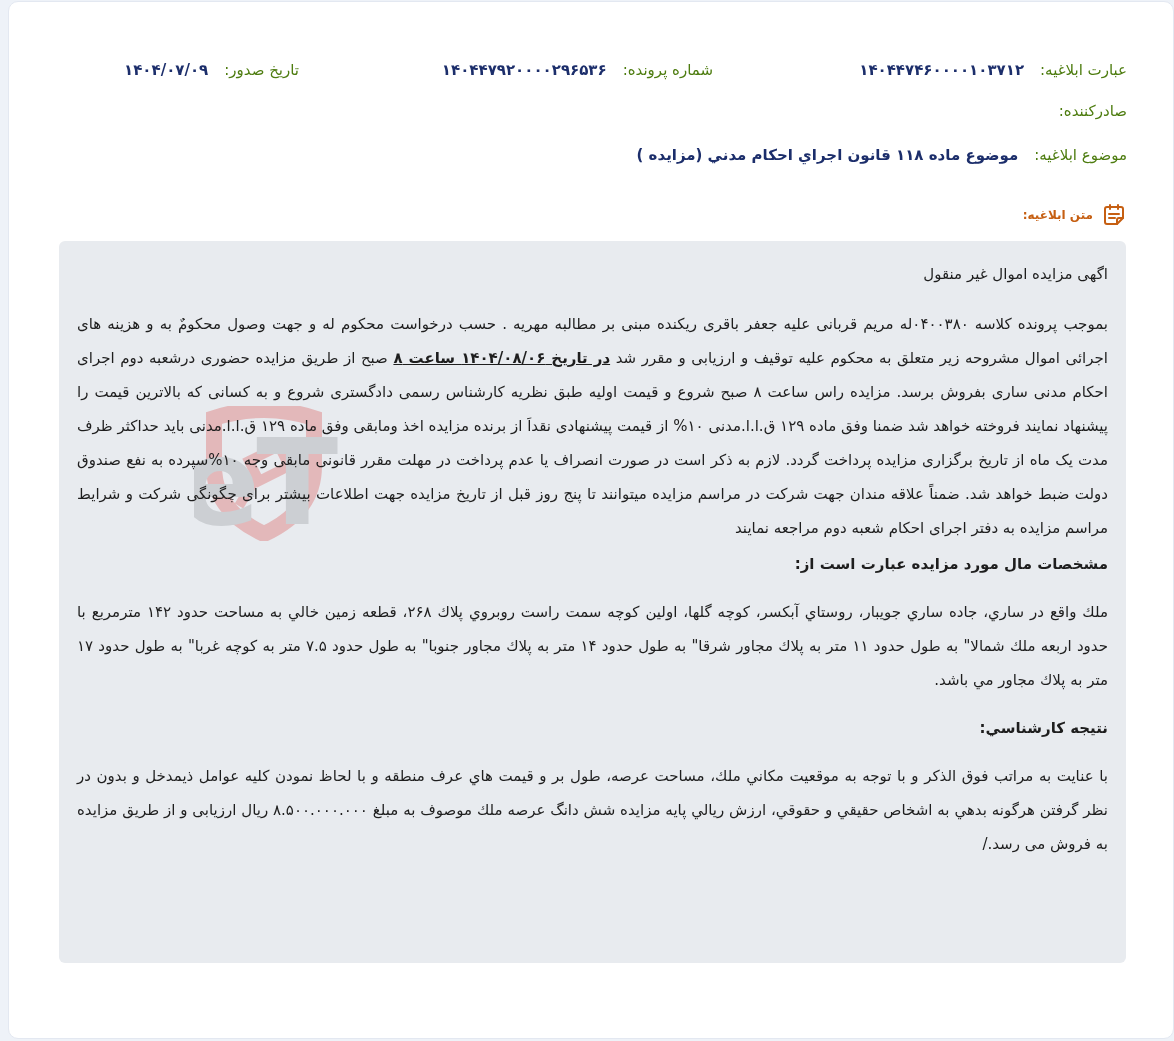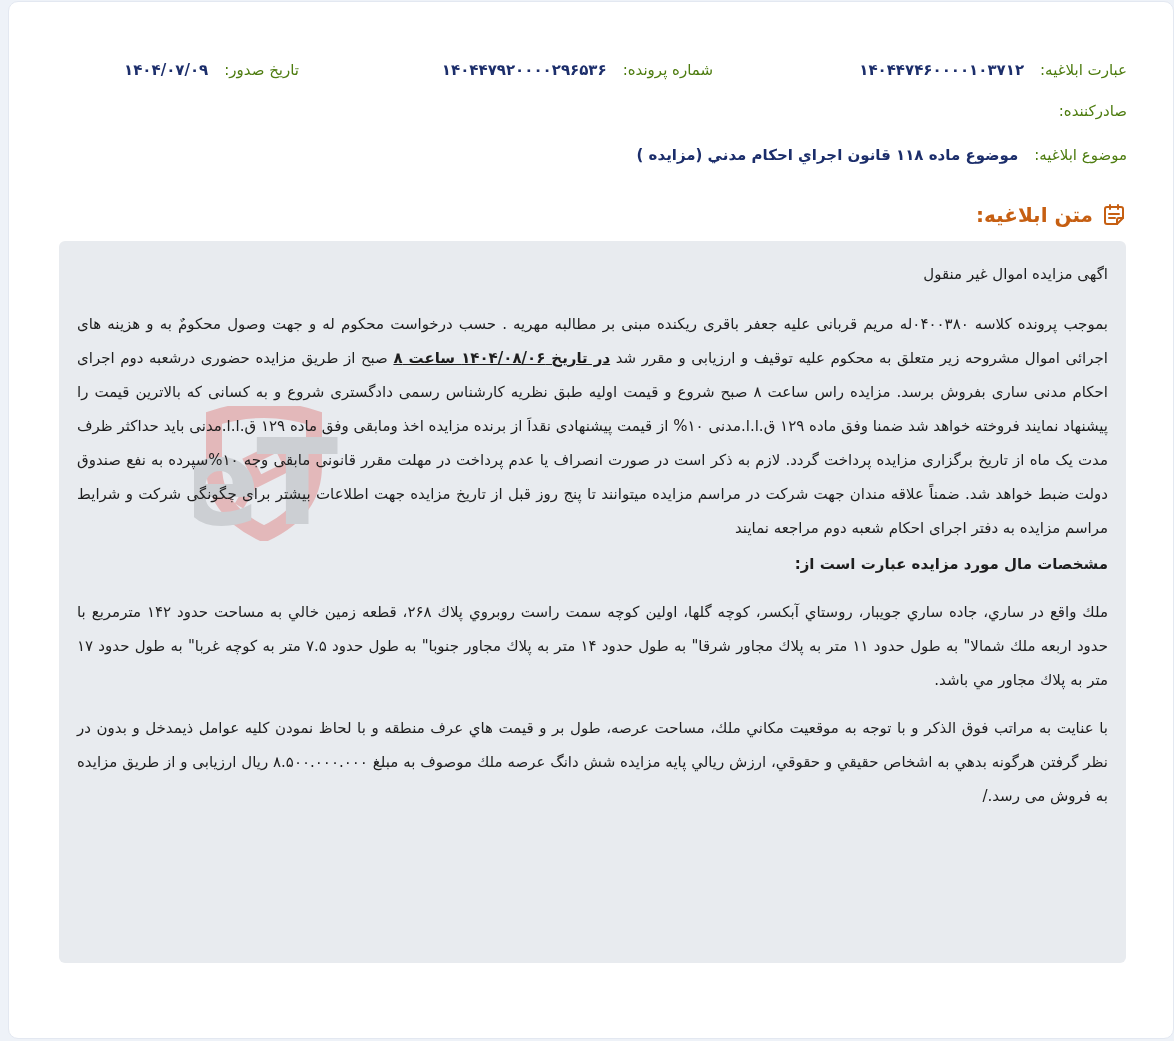--- a/index.html
+++ b/index.html
@@ -38,21 +38,21 @@
     .meta-label { color: #4d7c0f; margin-left: 16px; }
     .meta-value { color: #1c2e6b; font-weight: bold; }
     .meta-value.num { letter-spacing: 0.5px; }
 
     .section-title {
       position: absolute;
       right: 46px; top: 200px;
       display: flex; align-items: center;
       color: #c65f12;
       font-weight: bold;
-      font-size: 20px;
+      font-size: 12px;
       justify-content: flex-end;
     }
     .section-title svg { margin-left: 8px; }
 
     .body-box {
       position: absolute;
       right: 47px; top: 239px;
       width: 1067px; height: 722px;
       background: #e8ebef;
       border-radius: 6px;
@@ -127,16 +127,17 @@
       <text x="140" y="118" font-family="DejaVu Sans, sans-serif" font-size="120" font-weight="bold" fill="#c9ccd0" letter-spacing="-4">AriaTender.neT</text>
     </svg>
 
     <div class="para p-title">اگهی مزایده اموال  غیر منقول</div>
 
     <div class="para p-main"><span>بموجب پرونده کلاسه  ۰۴۰۰۳۸۰له مریم قربانی علیه  جعفر باقری ریکنده مبنی بر مطالبه مهریه . حسب درخواست محکوم له و جهت وصول محکومٌ به و هزینه های اجرائی اموال مشروحه زیر متعلق به محکوم علیه  توقیف و  ارزیابی و مقرر شد  </span><span class="underline-bold">در تاریخ ۱۴۰۴/۰۸/۰۶ ساعت ۸</span><span> صبح از طریق مزایده حضوری درشعبه دوم اجرای احکام مدنی ساری بفروش برسد. مزایده راس ساعت ۸ صبح شروع و قیمت اولیه طبق نظریه کارشناس رسمی دادگستری شروع  و به کسانی که بالاترین قیمت را پیشنهاد نمایند فروخته خواهد شد ضمنا وفق ماده ۱۲۹ ق.ا.ا.مدنی ۱۰% از قیمت پیشنهادی نقداَ از برنده مزایده اخذ ومابقی وفق ماده ۱۲۹ ق.ا.ا.مدنی  باید حداکثر ظرف مدت یک ماه از تاریخ برگزاری مزایده پرداخت گردد. لازم به ذکر است در صورت انصراف یا عدم پرداخت در مهلت مقرر قانونی مابقی وجه ۱۰%سپرده به نفع صندوق دولت ضبط خواهد شد. ضمناً علاقه مندان جهت شرکت در مراسم مزایده میتوانند تا پنج روز قبل از تاریخ مزایده جهت اطلاعات بیشتر برای چگونگی شرکت و شرایط مراسم مزایده به دفتر اجرای احکام شعبه دوم مراجعه نمایند</span></div>
 
     <div class="para heading">مشخصات مال مورد مزايده عبارت است از:</div>
     <div class="para p-spec">ملك واقع در ساري، جاده ساري جويبار، روستاي آبكسر، كوچه گلها، اولين كوچه سمت راست روبروي پلاك ۲۶۸، قطعه زمين خالي  به مساحت حدود ۱۴۲ مترمربع با حدود اربعه ملك شمالا" به طول حدود ۱۱ متر به پلاك مجاور شرقا" به طول حدود ۱۴ متر به پلاك مجاور جنوبا" به طول حدود ۷.۵ متر به كوچه غربا" به طول حدود ۱۷ متر به پلاك مجاور مي باشد.</div>
 
+    <div class="para heading">نتيجه كارشناسي:</div>
     <div class="para">با عنايت به مراتب فوق الذكر و با توجه به موقعيت مكاني ملك، مساحت عرصه، طول بر و قيمت هاي عرف منطقه و با لحاظ نمودن كليه عوامل ذيمدخل و بدون در نظر گرفتن هرگونه بدهي به اشخاص حقيقي و حقوقي، ارزش ريالي پايه مزايده شش دانگ عرصه ملك موصوف به مبلغ ۸.۵۰۰.۰۰۰.۰۰۰ ریال ارزیابی و از طریق مزایده به فروش می رسد./</div>
   </div>
 
 </div>
 
 </body></html>

